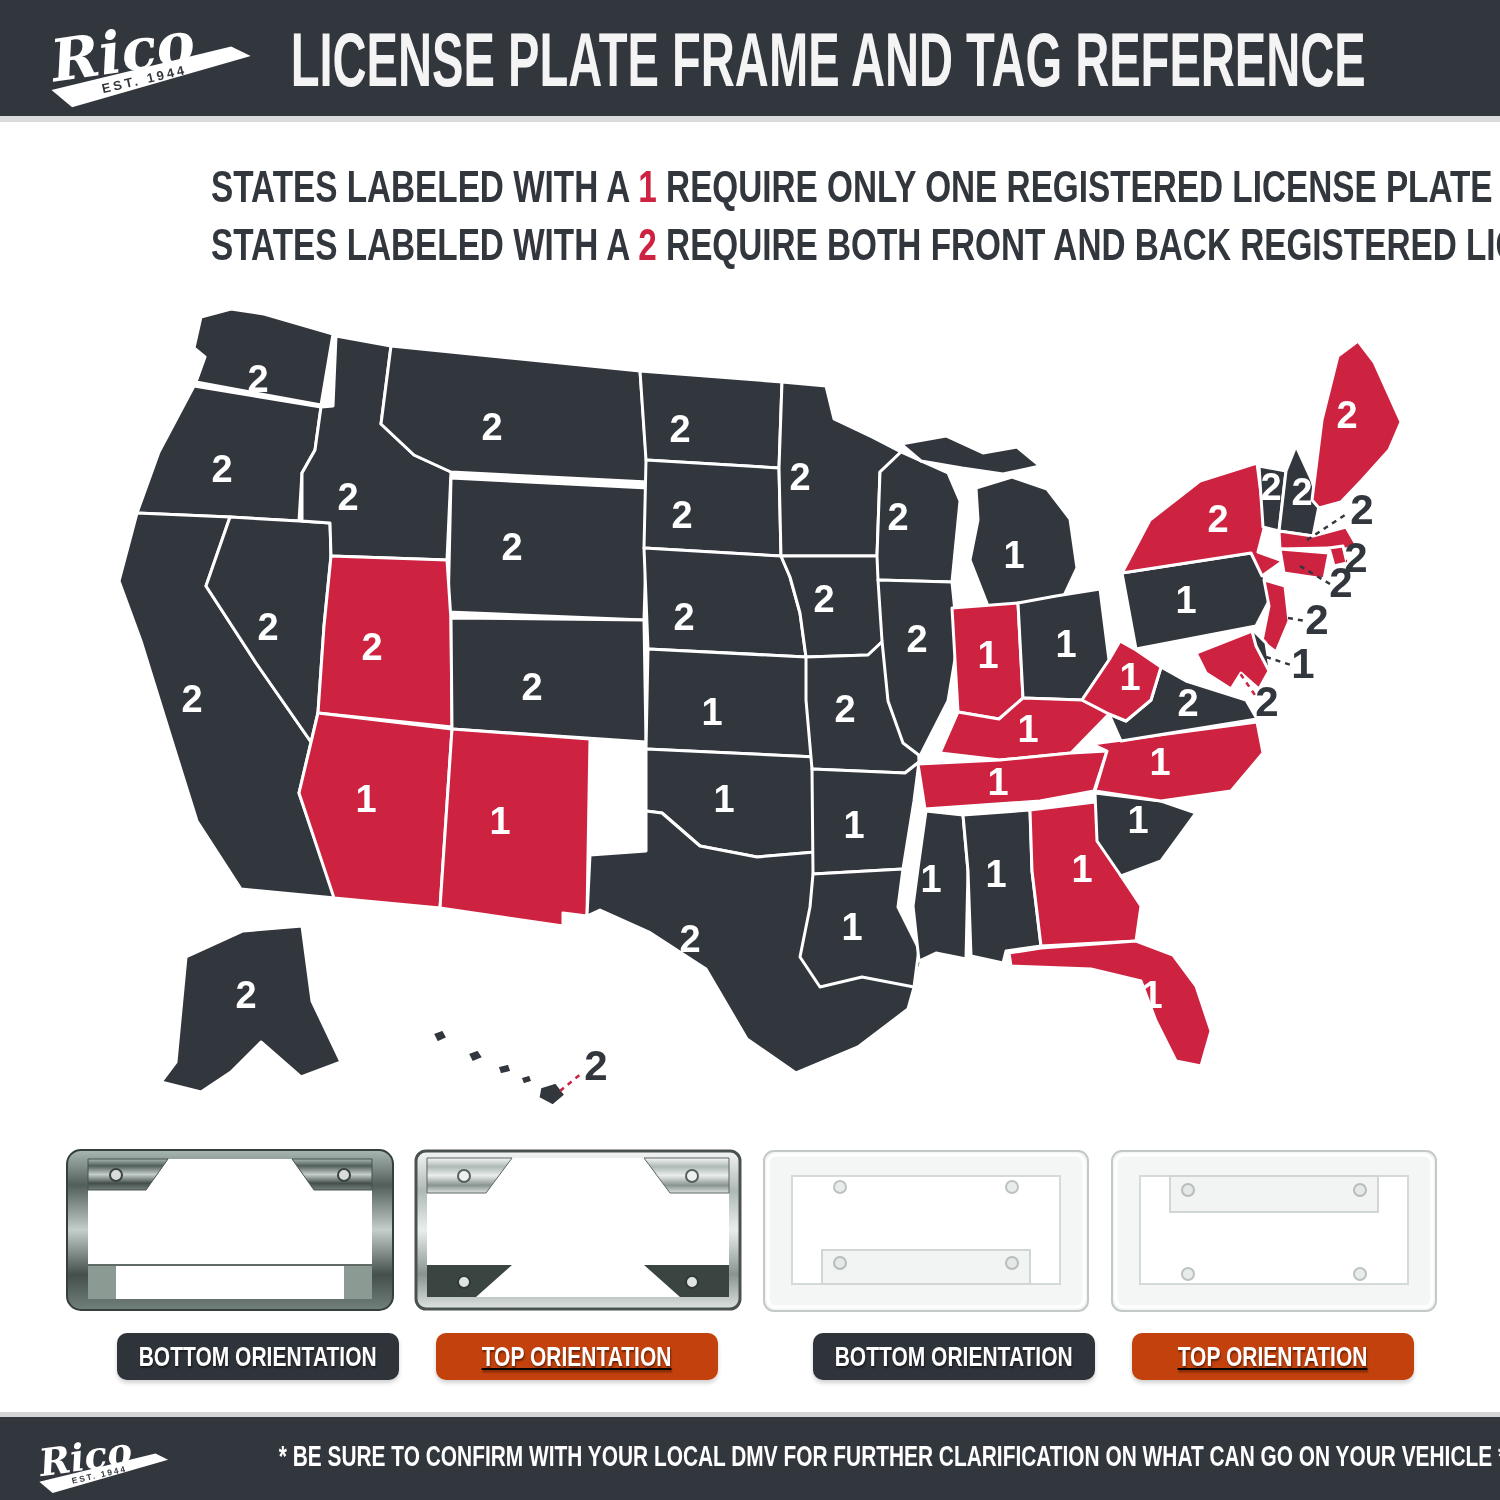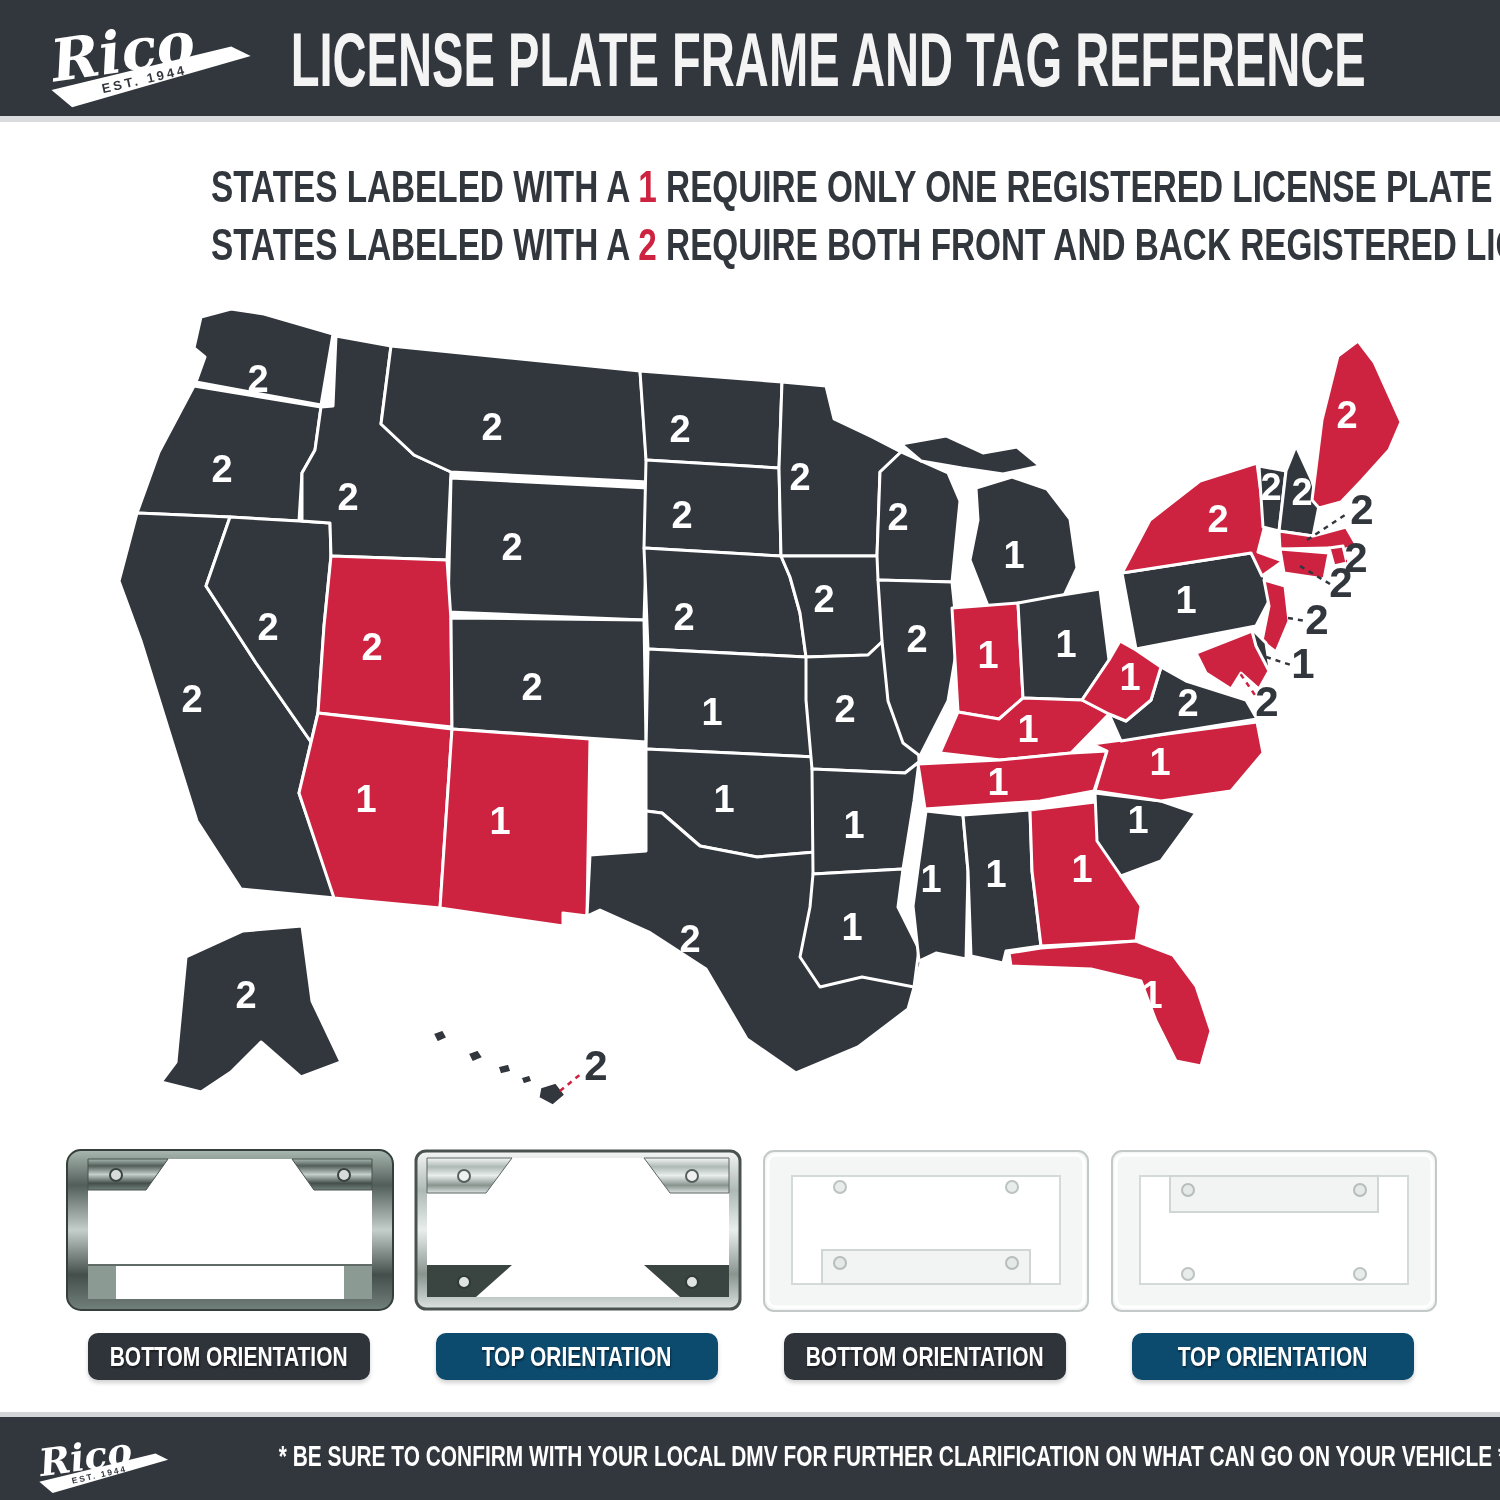--- a/index.html
+++ b/index.html
@@ -24,22 +24,22 @@
     transform:scaleX(.74);transform-origin:50% 50%;}
   .legend .num{color:#ce2340;}
 
   
   .mapsvg{position:absolute;left:0;top:0;width:1500px;height:1500px;}
 
   
   .frame{position:absolute;top:1146px;width:332px;height:170px;}
   .pill{position:absolute;top:1333px;width:282px;height:47px;border-radius:10px;
     display:flex;align-items:center;justify-content:center;box-shadow:0 3px 4px rgba(0,0,0,.18);}
-  .pill.dark{background:#2f333a;}
-  .pill.red{background:#0c4a6e;}
+  .pill.dark{background:#2f333a;margin-left:29px;}
+  .pill.red{background:#c2410c;text-decoration:underline;}
   .pill span{color:#fff;font-size:28px;font-weight:bold;white-space:nowrap;
     text-shadow:1px 2px 2px rgba(0,0,0,.45);transform:scaleX(.75);transform-origin:50% 50%;}
 </style>
 </head>
 <body>
 
 <div class="page">
 
   <div class="topbar">
     <svg class="logo" style="left:34px;top:8px" width="232" height="100" viewBox="0 0 232 100">

